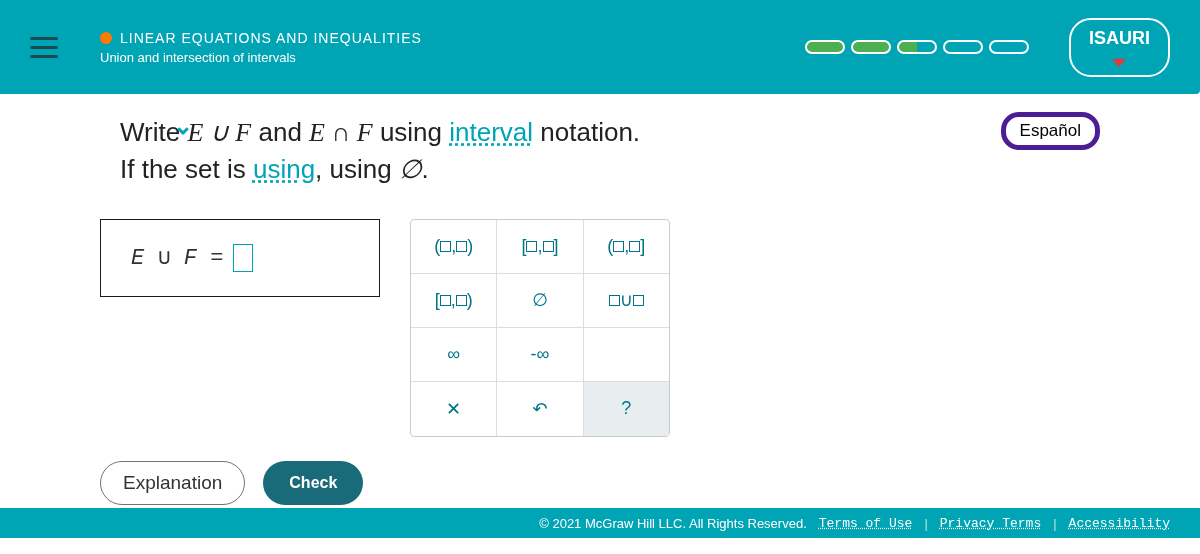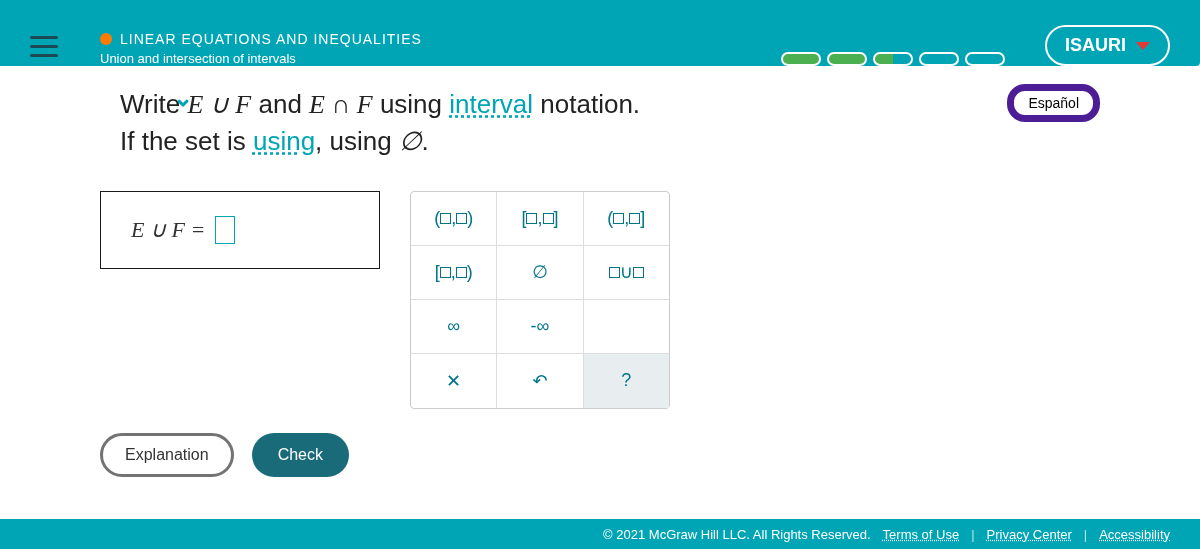--- a/index.html
+++ b/index.html
@@ -10,23 +10,23 @@
     body {
       font-family: Arial, Helvetica, sans-serif;
       width: 1200px;
       height: 554px;
       background: #fff;
       position: relative;
       overflow: hidden;
     }
     .header {
       background: #00a5b5;
-      height: 66px;
-      display: flex;
-      align-items: flex-end;
+      height: 94px;
+      display: flex;
+      align-items: center;
       padding: 0 30px;
       color: #fff;
       border-bottom-right-radius: 4px;
     }
     .hamburger {
       width: 40px;
       height: 40px;
       display: flex;
       flex-direction: column;
       justify-content: center;
@@ -85,40 +85,41 @@
     .user-pill {
       border: 2px solid #fff;
       border-radius: 22px;
       padding: 8px 18px;
       display: flex;
       align-items: center;
       gap: 10px;
       font-size: 18px;
       font-weight: bold;
       cursor: pointer;
+      flex-direction: column;
     }
     .chevron-down {
       width: 0;
       height: 0;
       border-left: 7px solid transparent;
       border-right: 7px solid transparent;
       border-top: 8px solid #e53935;
     }
     .content {
       padding: 20px 100px 0 100px;
       position: relative;
     }
     .language-btn {
       position: absolute;
       right: 100px;
       top: 18px;
-      border: 7px solid #4c1d95;
+      border: 5px solid #4c1d95;
       border-radius: 18px;
       padding: 4px 14px;
-      font-size: 14px;
+      font-size: 17px;
       background: #fff;
       cursor: pointer;
     }
     .instruction {
       font-size: 26px;
       color: #222;
       line-height: 1.4;
       margin-bottom: 30px;
       margin-left: 20px;
     }
@@ -150,21 +151,21 @@
       padding: 24px 30px;
       width: 280px;
       display: flex;
       flex-direction: column;
       gap: 50px;
     }
     .answer-row {
       display: flex;
       align-items: center;
       gap: 10px;
-      font-family: Liberation Serif, serif;
+      font-family: Liberation Mono, monospace;
       font-size: 22px;
       font-style: italic;
       color: #333;
     }
     .answer-input-box {
       width: 20px;
       height: 28px;
       border: 1px solid #00a5b5;
       background: #fff;
       cursor: text;
@@ -205,57 +206,58 @@
       height: 11px;
       border: 1.5px solid #00758a;
     }
     .actions-bar {
       display: flex;
       gap: 18px;
       margin-top: 24px;
       margin-bottom: 20px;
     }
     .btn-outline {
-      border: 3px solid #737373;
+      border: 1px solid #737373;
       border-radius: 22px;
       padding: 10px 22px;
       background: #fff;
-      font-size: 16px;
+      font-size: 19px;
       color: #333;
       cursor: pointer;
     }
     .btn-primary {
       border: none;
       border-radius: 22px;
       padding: 10px 26px;
       background: #1a6b7a;
       color: #fff;
       font-size: 16px;
-      font-weight: normal;
+      font-weight: bold;
       cursor: pointer;
     }
     .footer {
       position: absolute;
-      bottom: 5px;
+      bottom: 16px;
       left: 0;
       right: 0;
       height: 30px;
       background: #00a5b5;
       color: #fff;
       font-size: 13px;
       display: flex;
       align-items: center;
       justify-content: flex-end;
       padding: 0 30px;
       gap: 12px;
     }
     .footer .f-link {
       cursor: pointer;
       text-decoration: underline;
       text-decoration-style: dotted;
+      font-family: Liberation Mono, monospace;
     }
     .footer .sep {
       opacity: 0.7;
     }
   </style>
 </head>
 <body>
 
 <div class="header">
   <div class="hamburger">
@@ -332,16 +334,16 @@
   <div class="actions-bar">
     <button class="btn-outline">Explanation</button>
     <button class="btn-primary">Check</button>
   </div>
 </div>
 
 <div class="footer">
   <span>© 2021 McGraw Hill LLC. All Rights Reserved.</span>
   <span class="f-link">Terms of Use</span>
   <span class="sep">|</span>
-  <span class="f-link">Privacy Center</span>
+  <span class="f-link">Privacy Terms</span>
   <span class="sep">|</span>
   <span class="f-link">Accessibility</span>
 </div>
 
 </body></html>

